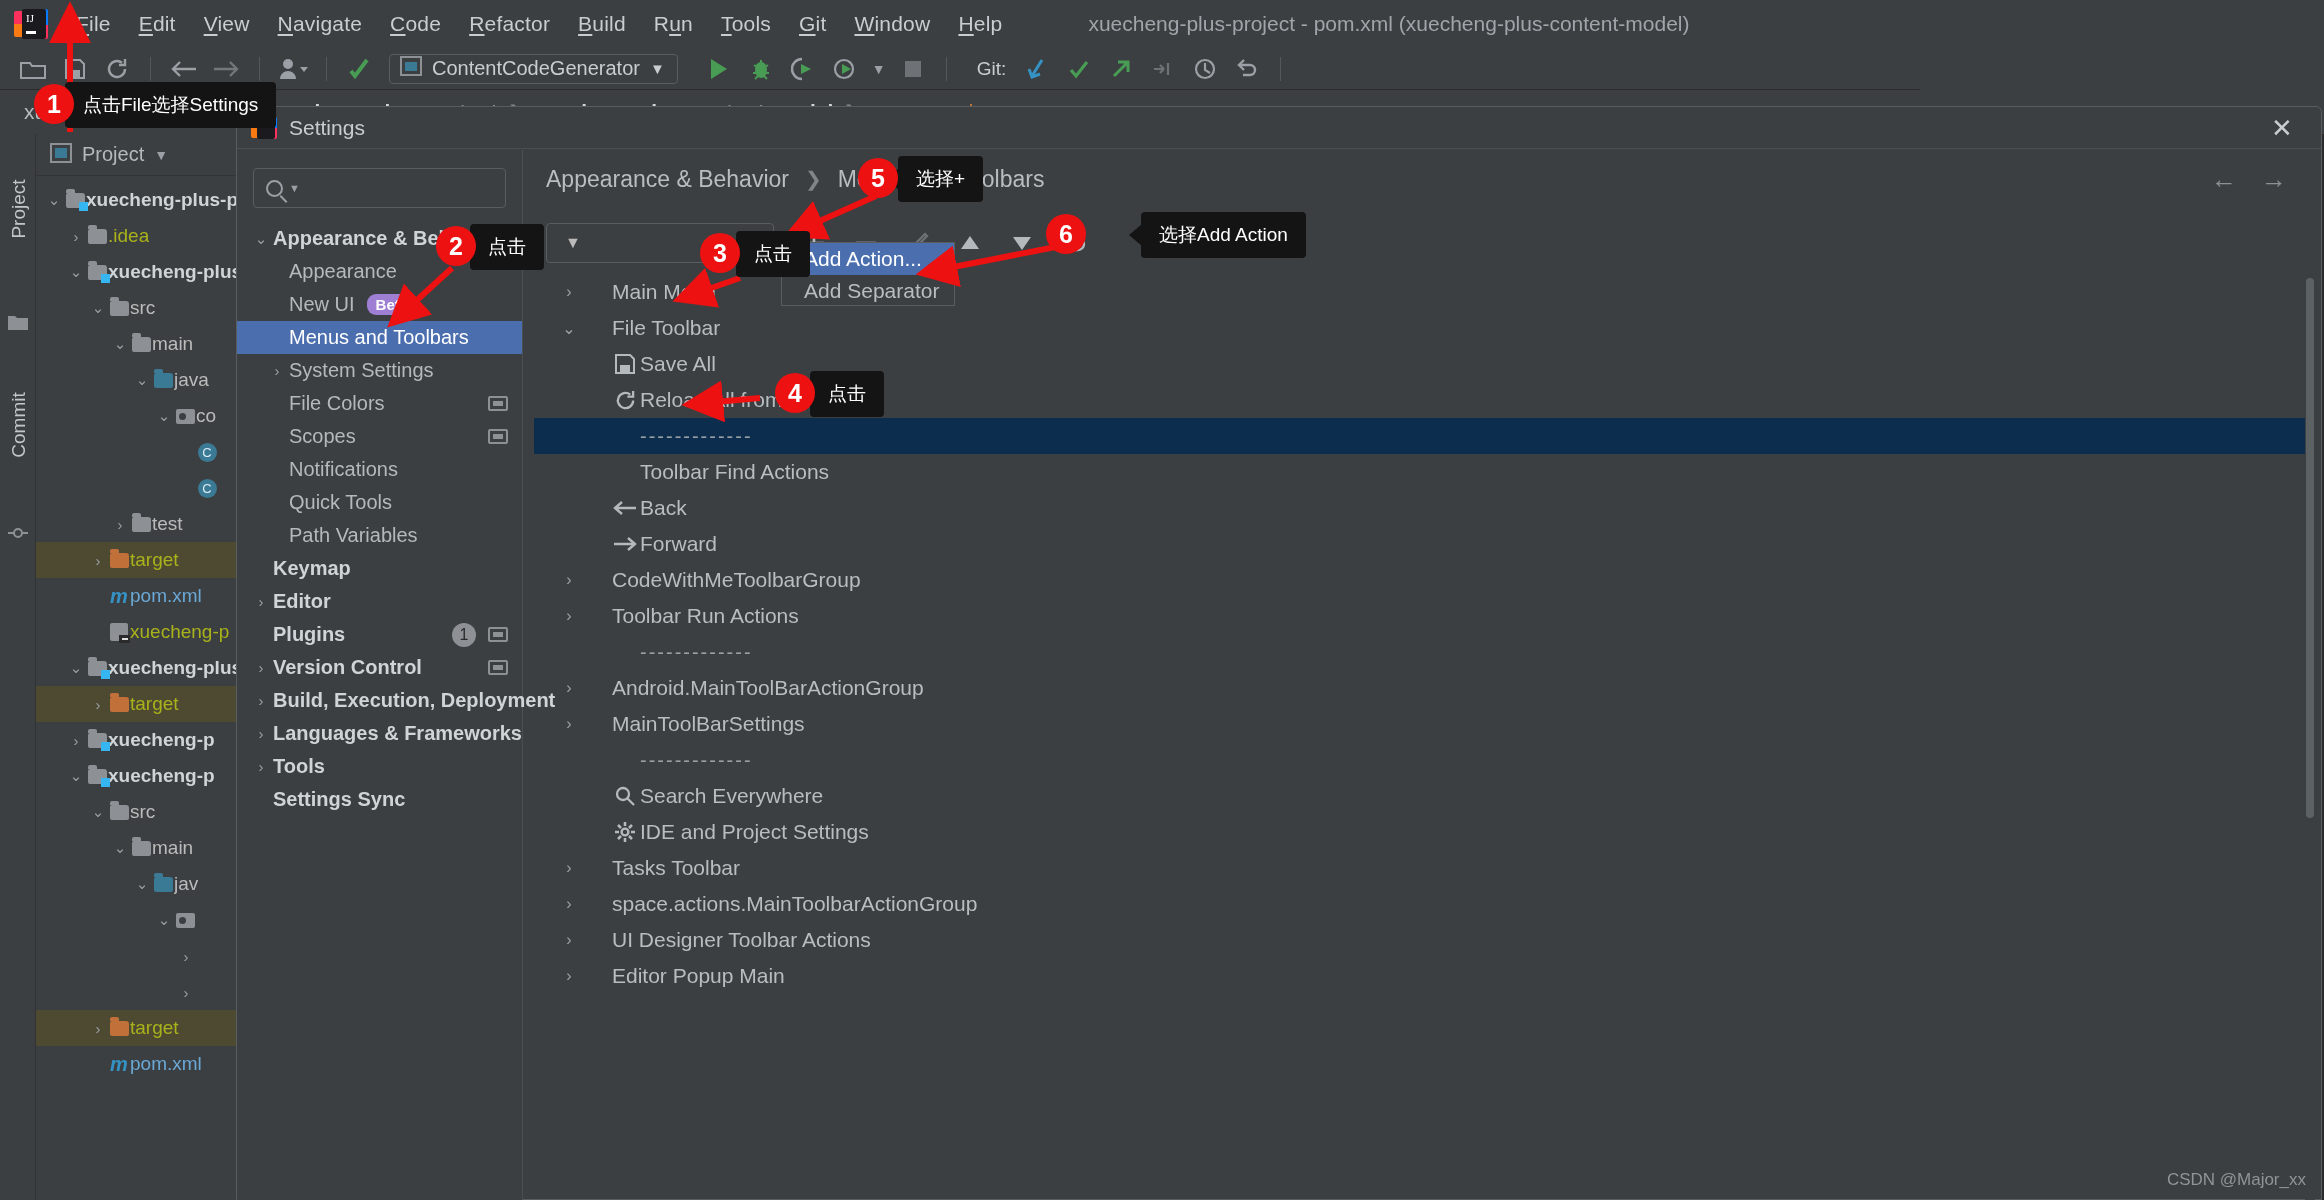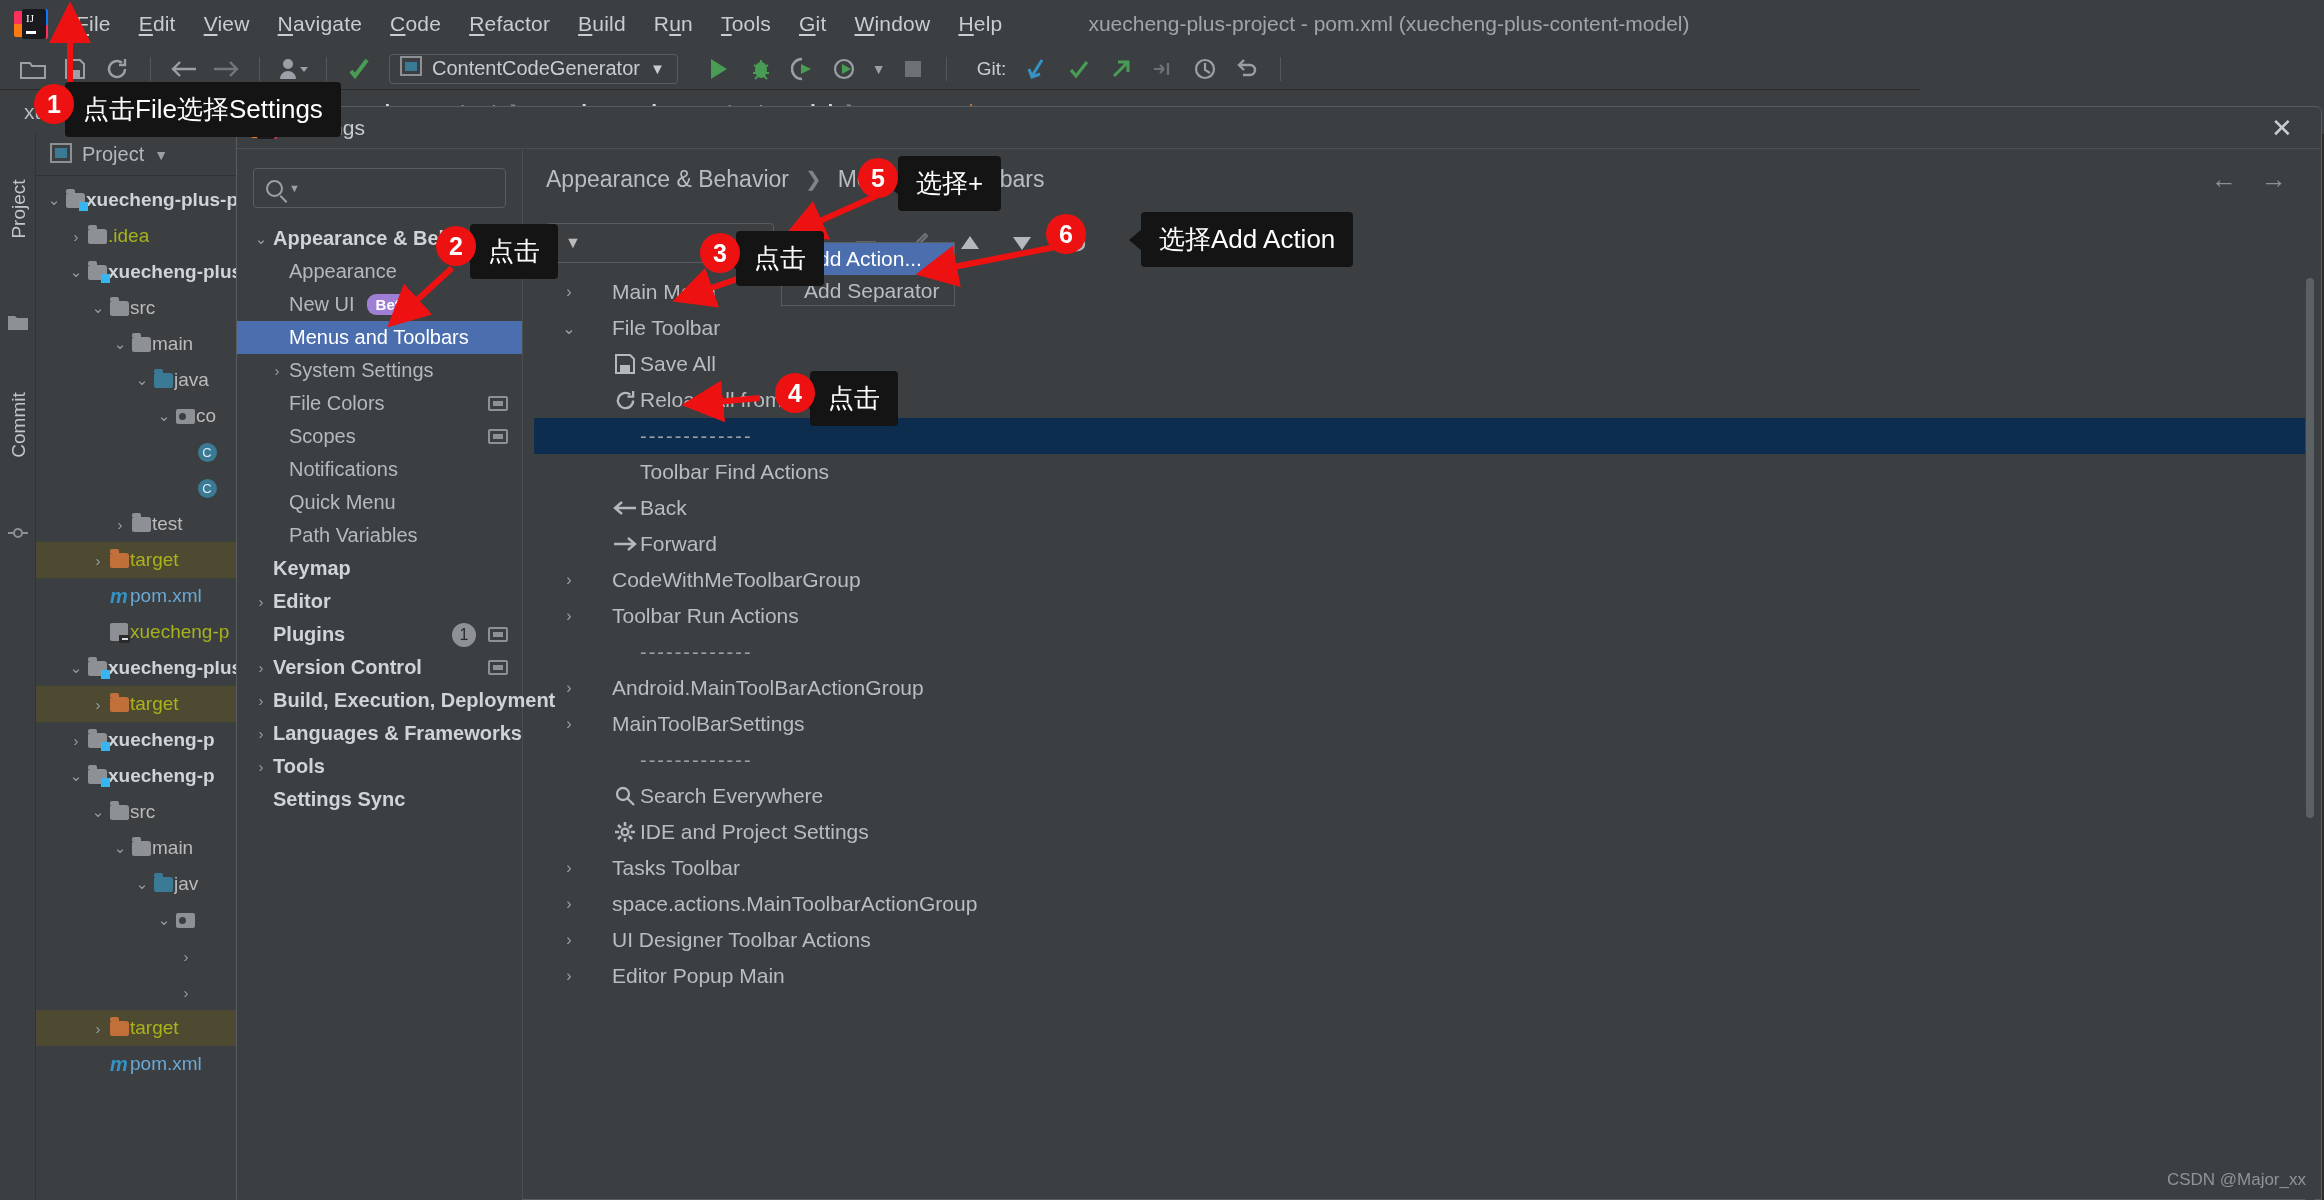--- a/index.html
+++ b/index.html
@@ -170,21 +170,21 @@
   .ctx{
     position:absolute;left:781px;top:242px;width:174px;height:64px;background:#3c3f41;border:1px solid #5a5d5f;
     z-index:40;
   }
   .ctx-item{height:32px;display:flex;align-items:center;padding-left:22px;font-size:21px;color:#b8bdc2;}
   .ctx-item.sel{background:#4b6eaf;color:#fff;}
 
   
   .ann{position:absolute;z-index:60;}
   .bubble{
-    background:#141414;color:#fff;font-size:26px;padding:10px 18px;border-radius:4px;white-space:nowrap;
+    background:#141414;color:#fff;font-size:19px;padding:10px 18px;border-radius:4px;white-space:nowrap;
     font-family:"Liberation Sans",sans-serif;position:relative;
   }
   .bubble.arrowleft:before{
     content:"";position:absolute;left:-12px;top:50%;transform:translateY(-50%);
     border-top:11px solid transparent;border-bottom:11px solid transparent;border-right:13px solid #141414;
   }
   .badge-num{
     width:40px;height:40px;border-radius:50%;background:#ee1111;color:#fff;
     display:flex;align-items:center;justify-content:center;font-size:25px;font-weight:bold;
     position:absolute;z-index:61;
@@ -643,21 +643,21 @@
             <span class="mini-win"></span>
           </div>
           <div class="cat indent">
             <span class="nm">Scopes</span>
             <span class="mini-win"></span>
           </div>
           <div class="cat indent">
             <span class="nm">Notifications</span>
           </div>
           <div class="cat indent">
-            <span class="nm">Quick Menu</span>
+            <span class="nm">Quick Tools</span>
           </div>
           <div class="cat indent">
             <span class="nm">Path Variables</span>
           </div>
           <div class="cat head">
             <span class="arr"></span>
             <span class="nm">Keymap</span>
           </div>
           <div class="cat head">
             <span class="arr">›</span>

